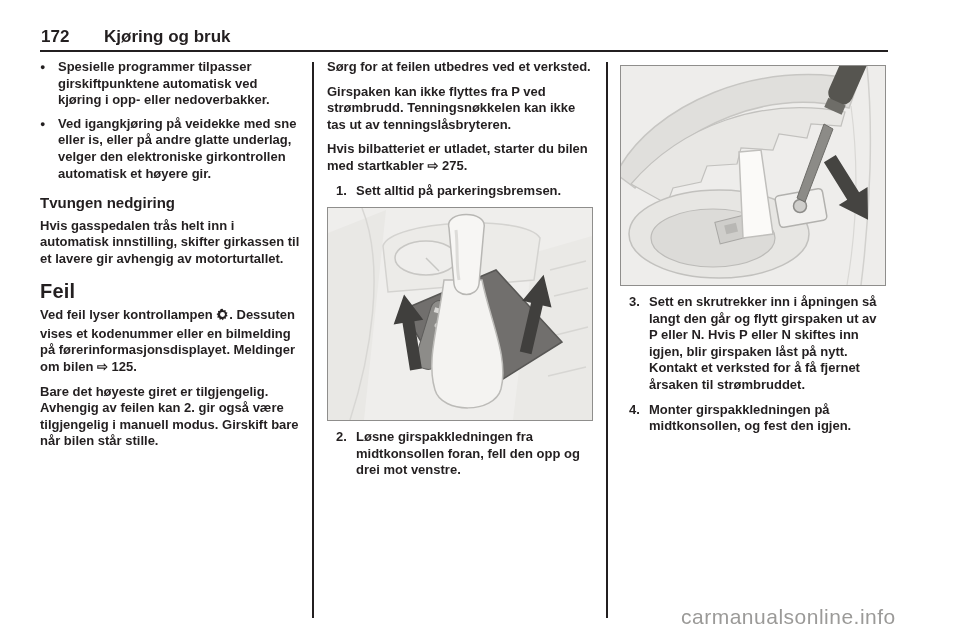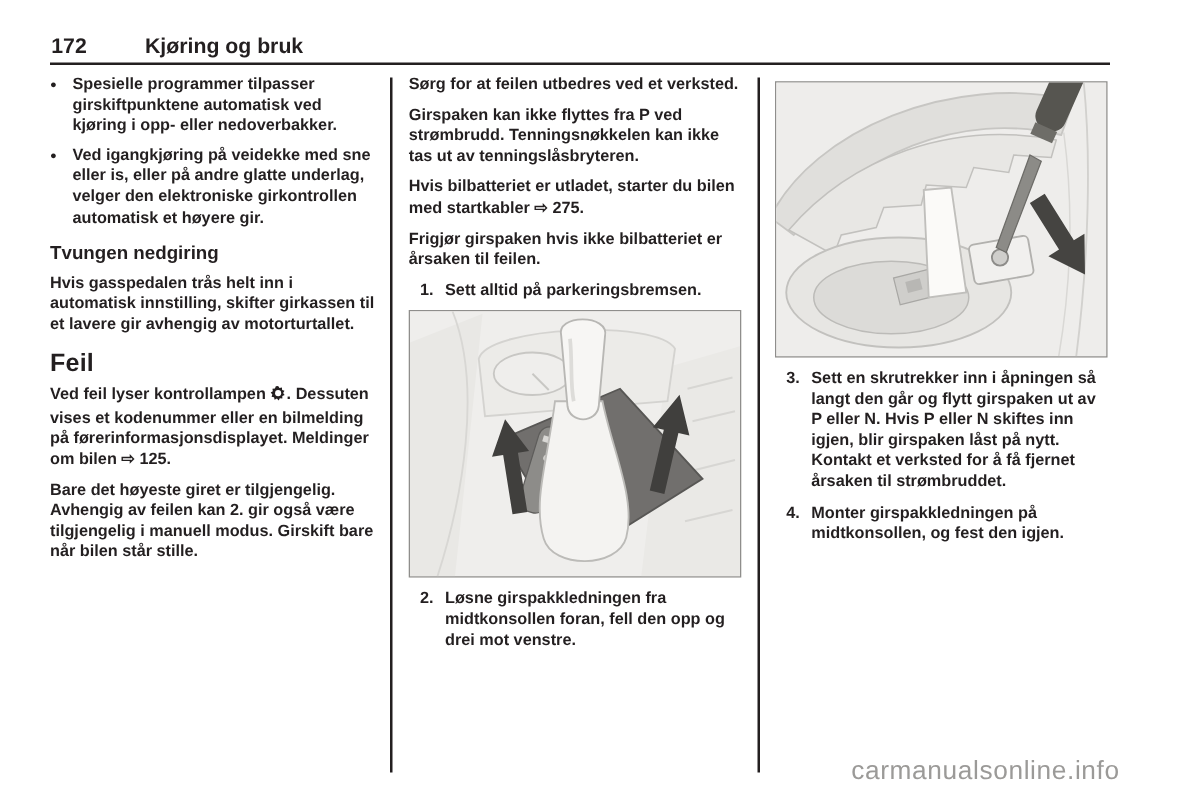--- a/index.html
+++ b/index.html
@@ -3,21 +3,21 @@
 <meta charset="utf-8">
 <style>
   html,body{margin:0;padding:0;}
   body{
     width:960px;height:642px;position:relative;overflow:hidden;
     background:#ffffff;color:#231f20;
     font-family:"Liberation Sans", sans-serif;
     -webkit-font-smoothing:antialiased;
   }
   .page-num{position:absolute;left:41px;top:27px;font-size:17px;font-weight:700;}
-  .chapter-title{position:absolute;left:116px;top:27px;font-size:17px;font-weight:700;}
+  .chapter-title{position:absolute;left:104px;top:27px;font-size:17px;font-weight:700;}
   .header-rule{position:absolute;left:40px;top:50px;width:848px;height:2px;background:#231f20;}
   .vrule{position:absolute;top:62px;height:556px;width:2px;background:#231f20;}
   .vrule.r1{left:312px;}
   .vrule.r2{left:606px;}
 
   .col{position:absolute;top:59px;font-size:13px;line-height:16.6px;font-weight:700;}
   .col1{left:40px;width:264px;}
   .col2{left:327px;width:266px;}
   .col3{left:620px;width:266px;}
 
@@ -70,21 +70,20 @@
           <path fill="#231f20" d="M12 1.5 14 4.6 17.6 3.8 17.9 7.5 21.4 8.6 19.4 11.7 21.6 14.7 18.2 16.2 18.2 19.9 14.5 19.5 12.8 22.8 10.2 20.1 6.8 21.6 6 18 2.3 17.4 3.5 13.9 1 11.2 4.2 9.3 3.6 5.6 7.3 5.3 8.6 1.8Z"></path>
           <circle cx="12" cy="12" r="4.5" fill="#ffffff"></circle>
         </svg></span><span>. Dessuten vises et kodenummer eller en bilmelding på førerinformasjonsdisplayet. Meldinger om bilen ⇨ 125.</span></p>
   <p>Bare det høyeste giret er tilgjengelig. Avhengig av feilen kan 2. gir også være tilgjengelig i manuell modus. Girskift bare når bilen står stille.</p>
 </div>
 
 <div class="col col2">
   <p>Sørg for at feilen utbedres ved et verksted.</p>
   <p>Girspaken kan ikke flyttes fra P ved strømbrudd. Tenningsnøkkelen kan ikke tas ut av tenningslåsbryteren.</p>
   <p>Hvis bilbatteriet er utladet, starter du bilen med startkabler ⇨ 275.</p>
-  <p>Frigjør girspaken hvis ikke bilbatteriet er årsaken til feilen.</p>
 
   <div class="step">
     <span class="num">1.</span>
     <span class="stext">Sett alltid på parkeringsbremsen.</span>
   </div>
 
   <figure>
     <svg width="264" height="212" viewBox="0 0 264 212">
       <rect width="264" height="212" fill="#efeeec"></rect>
       <path d="M0,25 L58,2 L36,212 L0,212 Z" fill="#e9e8e5"></path>

